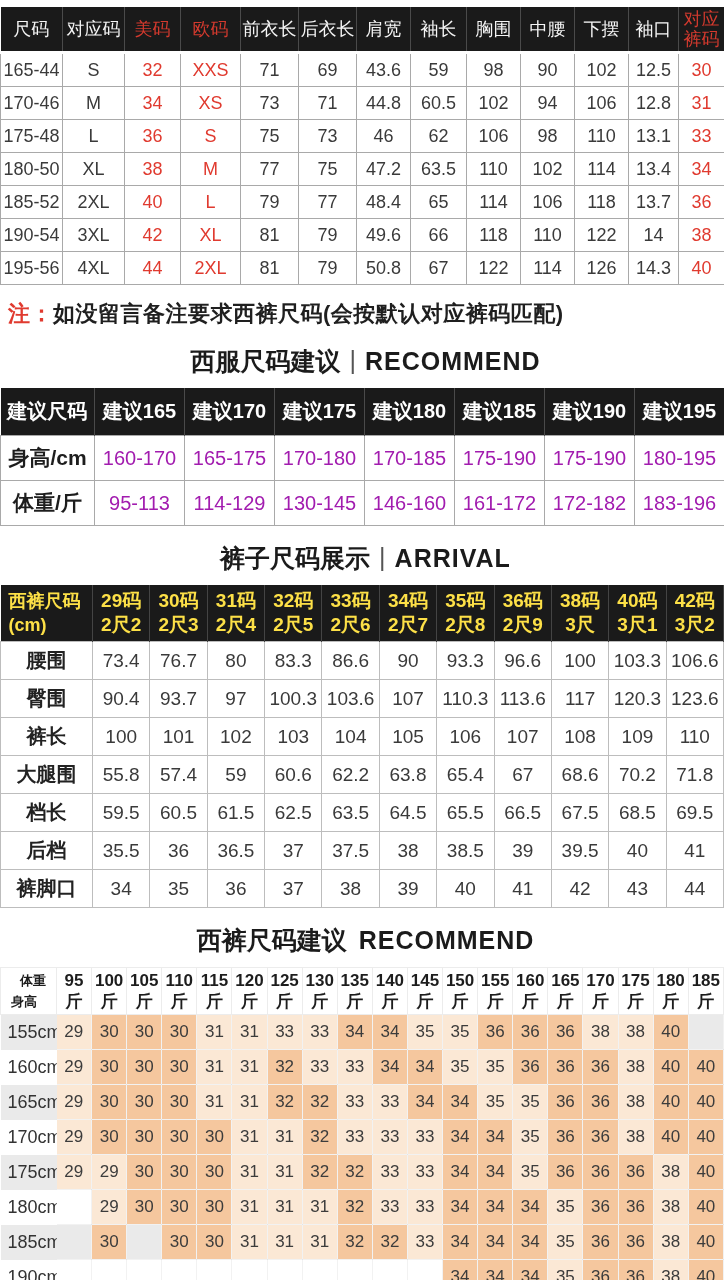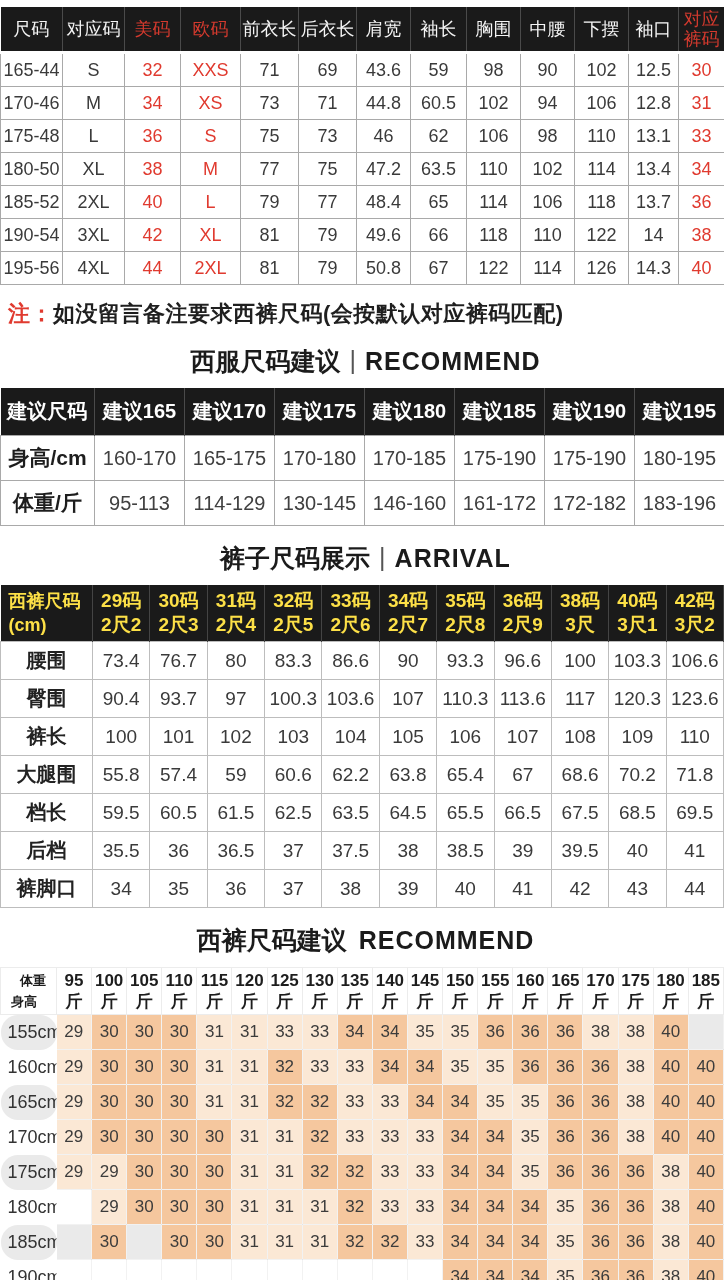--- a/index.html
+++ b/index.html
@@ -36,21 +36,21 @@
 
   
   #suit-recommend-table thead th{
     background:#1a1a1a;color:#fff;font-size:20px;font-weight:700;height:47px;
     border-right:1px solid #4a4a4a;
   }
   #suit-recommend-table tbody th{
     font-size:21px;font-weight:700;color:#1d1d1d;background:#fff;border:1px solid #a9a9a9;
   }
   #suit-recommend-table tbody td{
-    background:#fff;border:1px solid #a9a9a9;height:44px;font-size:20px;color:#404040;
+    background:#fff;border:1px solid #a9a9a9;height:44px;font-size:20px;color:#a21caf;
   }
 
   
   #pants-table{margin-top:4px;}
   #pants-table thead th{
     background:#1a1a1a;color:#fde047;height:56px;font-weight:700;border-right:1px solid #444;
   }
   #pants-table thead th div{line-height:24px;font-size:19px;}
   #pants-table thead th.corner{text-align:left;}
   #pants-table thead th.corner div{padding-left:8px;font-size:18px;}
@@ -64,21 +64,21 @@
 
   
   #matrix-table thead th{
     background:#fff;color:#1d1d1d;font-weight:700;height:46px;border:1px solid #ececec;
   }
   #matrix-table thead th div{line-height:21px;font-size:17px;}
   #matrix-table thead th.corner div{font-size:13px;padding:0 10px;}
   #matrix-table thead th.corner .wt{text-align:right;}
   #matrix-table thead th.corner .ht{text-align:left;}
   #matrix-table tbody th{
-    font-size:18px;font-weight:400;color:#333;background:#fff;text-align:left;padding-left:7px;border-radius:17px;
+    font-size:18px;font-weight:400;color:#333;background:#fff;text-align:left;padding-left:7px;
   }
   #matrix-table tbody th.lg{background:#eaeaea;}
   #matrix-table tbody td{
     height:34px;font-size:17px;color:#3c3c3c;
     border-right:1px solid rgba(0,0,0,0.05);border-bottom:1px solid rgba(0,0,0,0.05);
   }
   .md{background:#f5c79e;}
   .ml{background:#fbe8d5;}
   .mg{background:#eaeaea;}
   .mw{background:#fff;}

